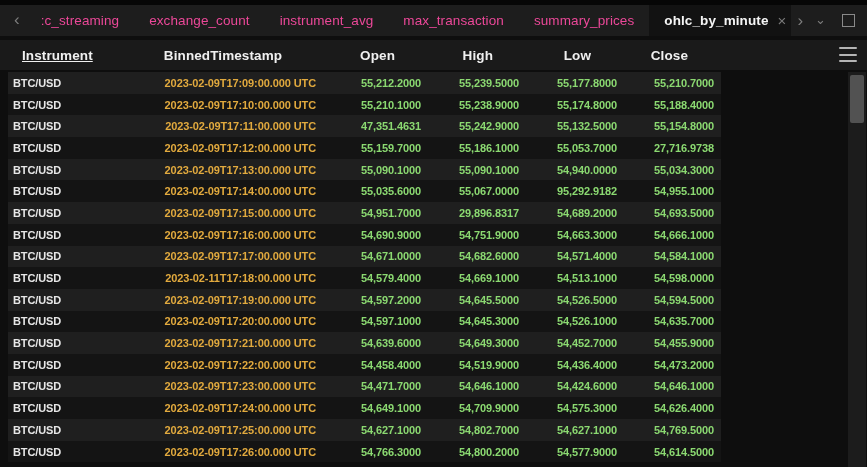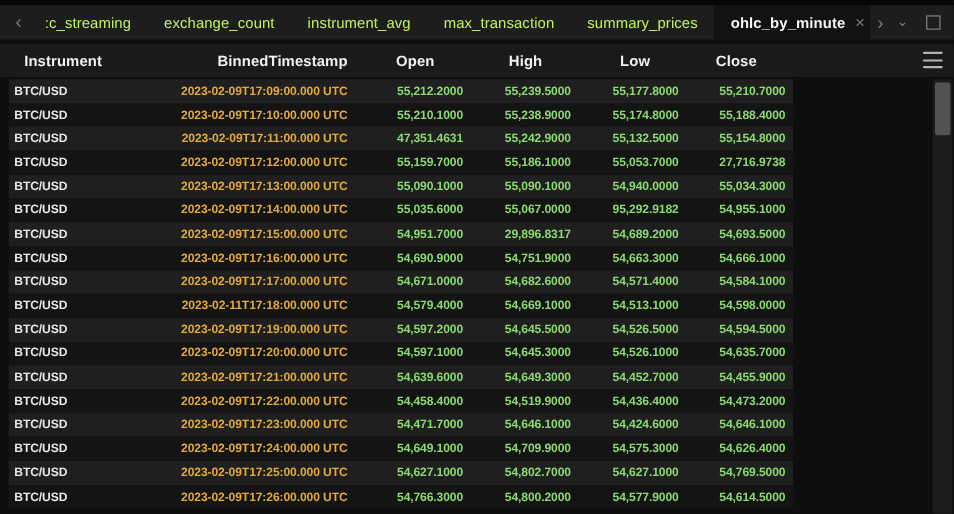--- a/index.html
+++ b/index.html
@@ -18,21 +18,21 @@
     background:#1d1d1d;display:flex;align-items:stretch;
   }
   .chev{
     color:#7d7d7d;font-size:17px;line-height:29px;padding:0 6px;cursor:pointer;
     user-select:none;flex:0 0 auto;
   }
   .chev.back{margin-left:8px;}
   .tabs{display:flex;align-items:stretch;flex:0 1 auto;overflow:hidden;}
   .tab{
     display:flex;align-items:center;padding:0 15px;cursor:pointer;
-    color:#bef264;font-size:13.5px;white-space:nowrap;letter-spacing:.1px;
+    color:#ec4899;font-size:13.5px;white-space:nowrap;letter-spacing:.1px;
   }
   .tab.active{
     background:#121212;color:#f5f5f5;font-weight:700;
   }
   .tab-close{
     margin-left:9px;color:#7a7a7a;font-size:15px;font-weight:400;line-height:1;
   }
   .tabbar-right{margin-left:auto;display:flex;align-items:center;padding-right:4px;}
   .chev.fwd{font-size:17px;}
   .chev.down{font-size:13px;transform:translateY(-1px);}
@@ -44,22 +44,22 @@
   .header{
     position:absolute;left:0;top:40px;width:867px;height:30px;background:#1a1a1a;
   }
   .hgrid{
     position:absolute;left:8px;top:0;height:30px;width:713px;
     display:grid;grid-template-columns:122px 186px 105px 98px 98px 97px;
     align-items:center;
     color:#f0f0f0;font-size:13.5px;font-weight:700;letter-spacing:.1px;
   }
   .hc{cursor:pointer;}
-  .hc.c-inst{padding-left:14px;text-align:left;}
-  .hc.c-ts{text-align:right;}
+  .hc.c-inst{padding-left:14px;text-align:left;text-decoration:underline;}
+  .hc.c-ts{text-align:center;}
   .hc.c-num{text-align:right;padding-right:26px;}
   .burger{
     position:absolute;right:10px;top:7px;width:18px;height:15px;cursor:pointer;
     display:flex;flex-direction:column;justify-content:space-between;
   }
   .burger i{display:block;height:2px;background:#b5b5b5;border-radius:1px;}
 
   
   .rows{position:absolute;left:0;top:72px;width:867px;}
   .row{

